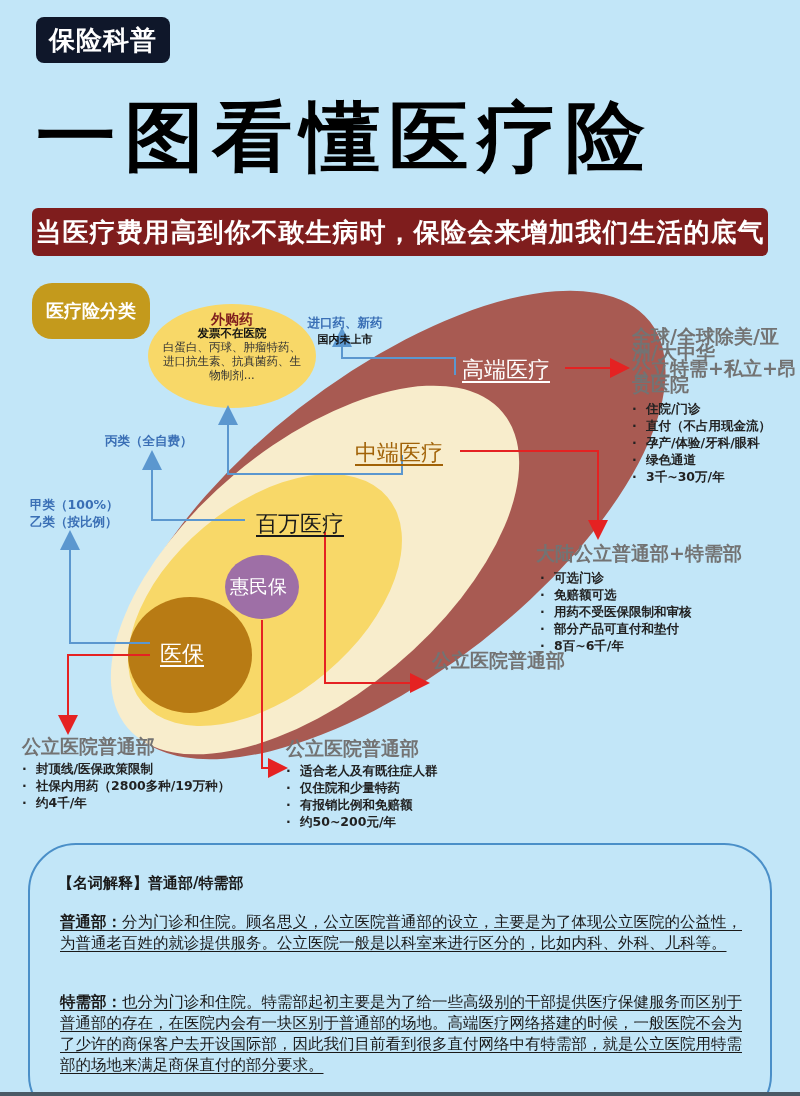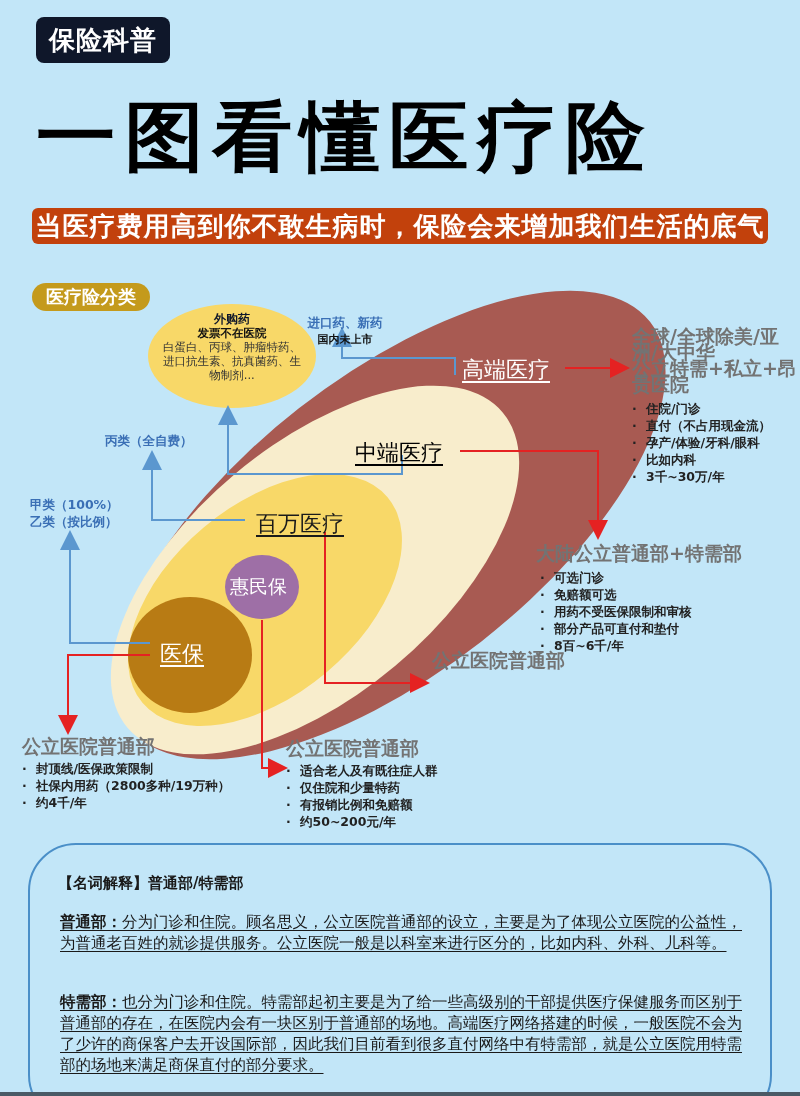--- a/index.html
+++ b/index.html
@@ -1,29 +1,29 @@
 <!DOCTYPE html>
 <html><head>
 <meta charset="utf-8">
 <style>
   html,body{margin:0;padding:0;}
   body{width:800px;height:1096px;background:#c2e6f8;position:relative;overflow:hidden;font-family:"DejaVu Sans","Liberation Sans",sans-serif;color:#1a1a1a;}
   .abs{position:absolute;}
   .tag{left:36px;top:17px;width:134px;height:46px;background:#0f172a;border-radius:8px;color:#fff;font-size:26px;font-weight:bold;display:flex;align-items:center;justify-content:center;letter-spacing:1px;}
   .title{left:36px;top:92px;font-size:76px;font-weight:900;color:#000;letter-spacing:8px;line-height:90px;white-space:nowrap;transform:scaleX(1.05);transform-origin:left;}
-  .banner{left:32px;top:208px;width:736px;height:36px;background:#c2410c;border-radius:6px;color:#fff;font-family:"DejaVu Serif","Liberation Serif",serif;font-size:26px;font-weight:bold;display:flex;align-items:center;justify-content:center;letter-spacing:1px;}
-  .cat{left:32px;top:283px;width:118px;height:28px;background:#c49a1c;border-radius:20px;color:#fff;font-size:18px;font-weight:bold;display:flex;align-items:center;justify-content:center;}
+  .banner{left:32px;top:208px;width:736px;height:48px;background:#7f1d1d;border-radius:6px;color:#fff;font-family:"DejaVu Serif","Liberation Serif",serif;font-size:26px;font-weight:bold;display:flex;align-items:center;justify-content:center;letter-spacing:1px;}
+  .cat{left:32px;top:283px;width:118px;height:56px;background:#c49a1c;border-radius:20px;color:#fff;font-size:18px;font-weight:bold;display:flex;align-items:center;justify-content:center;}
   svg.diagram{position:absolute;left:0;top:0;}
   .blue-lbl{color:#3a6fb5;font-size:12.5px;font-weight:bold;}
   .red-hd{color:#737373;font-size:19px;font-weight:bold;line-height:16px;}
   .list{font-size:12.5px;font-weight:bold;color:#222;line-height:17px;margin:0;padding:0;list-style:none;}
   .list li::before{content:"·";display:inline-block;width:14px;}
   .ring-lbl{font-size:22px;text-decoration:underline;text-underline-offset:4px;white-space:nowrap;}
   .outside{left:162px;top:312px;width:140px;text-align:center;font-size:11.5px;line-height:14px;color:#333;}
-  .outside .h{color:#0f172a;font-weight:bold;font-size:12px;}
+  .outside .h{color:#7f1d1d;font-weight:bold;font-size:14px;}
   .outside .s{font-weight:bold;color:#111;}
   .gloss{left:28px;top:843px;width:744px;height:280px;border:2px solid #4a8fc8;border-radius:48px;box-sizing:border-box;}
   .gloss-title{left:58px;top:874px;font-size:15px;font-weight:bold;color:#1a1a1a;}
   .gloss-p{left:60px;width:690px;font-size:15.5px;line-height:21px;color:#1a1a1a;text-decoration:underline;text-underline-offset:3px;}
   .gloss-p b{font-weight:bold;}
   .bottombar{left:0;top:1092px;width:800px;height:4px;background:#4a5a66;}
 </style>
 </head>
 <body>
 
@@ -66,21 +66,21 @@
   <polyline points="150,643 70,643 70,540" fill="none" stroke="#5b97cf" stroke-width="2" marker-end="url(#ab)"></polyline>
 
   <line x1="565" y1="368" x2="620" y2="368" stroke="#e52222" stroke-width="2" marker-end="url(#ar)"></line>
   <polyline points="460,451 598,451 598,530" fill="none" stroke="#e52222" stroke-width="2" marker-end="url(#ar)"></polyline>
   <polyline points="325,532 325,683 420,683" fill="none" stroke="#e52222" stroke-width="2" marker-end="url(#ar)"></polyline>
   <polyline points="262,620 262,768 278,768" fill="none" stroke="#e52222" stroke-width="2" marker-end="url(#ar)"></polyline>
   <polyline points="150,655 68,655 68,725" fill="none" stroke="#e52222" stroke-width="2" marker-end="url(#ar)"></polyline>
 </svg>
 
 <div class="abs ring-lbl" style="left:462px;top:355px;color:#fff;text-decoration:underline;">高端医疗</div>
-<div class="abs ring-lbl" style="left:355px;top:438px;color:#000000;">中端医疗</div>
+<div class="abs ring-lbl" style="left:355px;top:438px;color:#a16207;">中端医疗</div>
 <div class="abs ring-lbl" style="left:256px;top:509px;color:#1a1a1a;">百万医疗</div>
 <div class="abs" style="left:230px;top:574px;font-size:19px;color:#fff;">惠民保</div>
 <div class="abs ring-lbl" style="left:160px;top:639px;color:#fff;">医保</div>
 
 <div class="abs outside">
   <div class="h">外购药</div>
   <div class="s">发票不在医院</div>
   <div>白蛋白、丙球、肿瘤特药、进口抗生素、抗真菌药、生物制剂...</div>
 </div>
 
@@ -95,21 +95,21 @@
   <div>乙类（按比例）</div>
 </div>
 
 <div class="abs" style="left:632px;top:328px;">
   <div class="red-hd">全球/全球除美/亚洲/大中华</div>
   <div class="red-hd">公立特需+私立+昂贵医院</div>
   <ul class="list" style="margin-top:8px;">
     <li>住院/门诊</li>
     <li>直付（不占用现金流）</li>
     <li>孕产/体验/牙科/眼科</li>
-    <li>比如内科</li>
+    <li>绿色通道</li>
     <li>3千~30万/年</li>
   </ul>
 </div>
 
 <div class="abs" style="left:536px;top:545px;">
   <div class="red-hd">大陆公立普通部+特需部</div>
   <ul class="list" style="margin-top:8px;padding-left:4px;">
     <li>可选门诊</li>
     <li>免赔额可选</li>
     <li>用药不受医保限制和审核</li>

